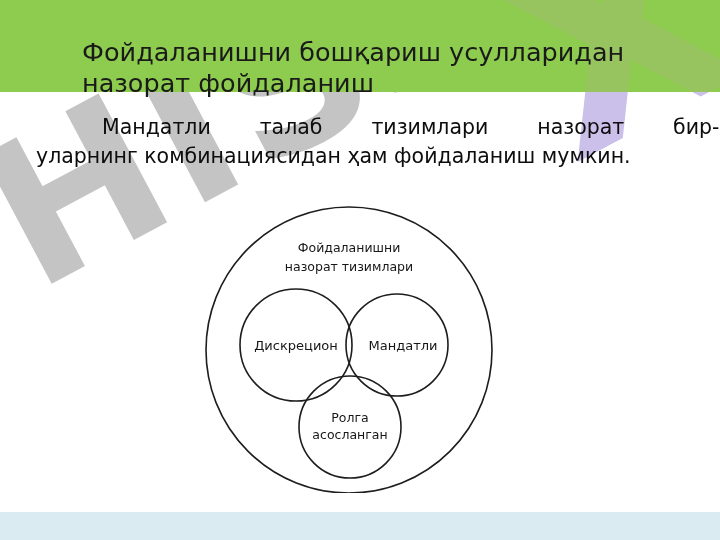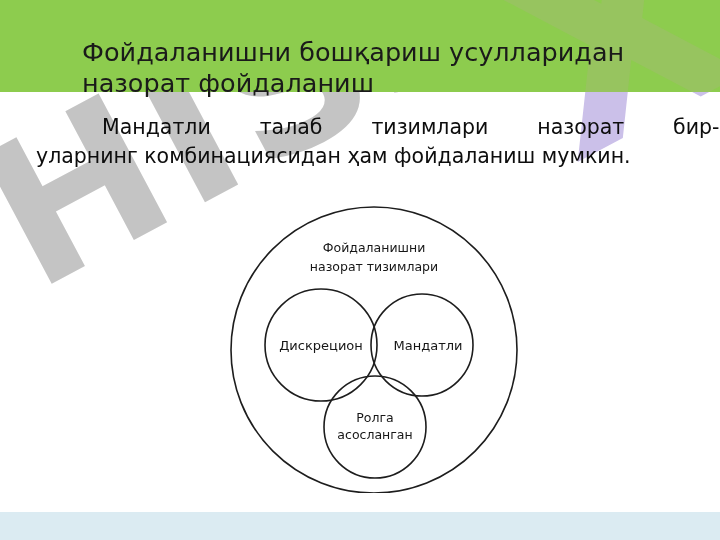--- a/index.html
+++ b/index.html
@@ -126,21 +126,21 @@
   .body-line.indented {
     padding-left: 66px;
   }
   .body-line.flow {
     display: block;
   }
 
   
   .diagram {
     position: absolute;
-    left: 225px;
+    left: 200px;
     top: 203px;
     width: 300px;
     height: 290px;
     z-index: 4;
   }
   .diagram svg { display: block; }
   .circle-shape {
     fill: none;
     stroke: #1d1d1d;
     stroke-width: 1.6;

